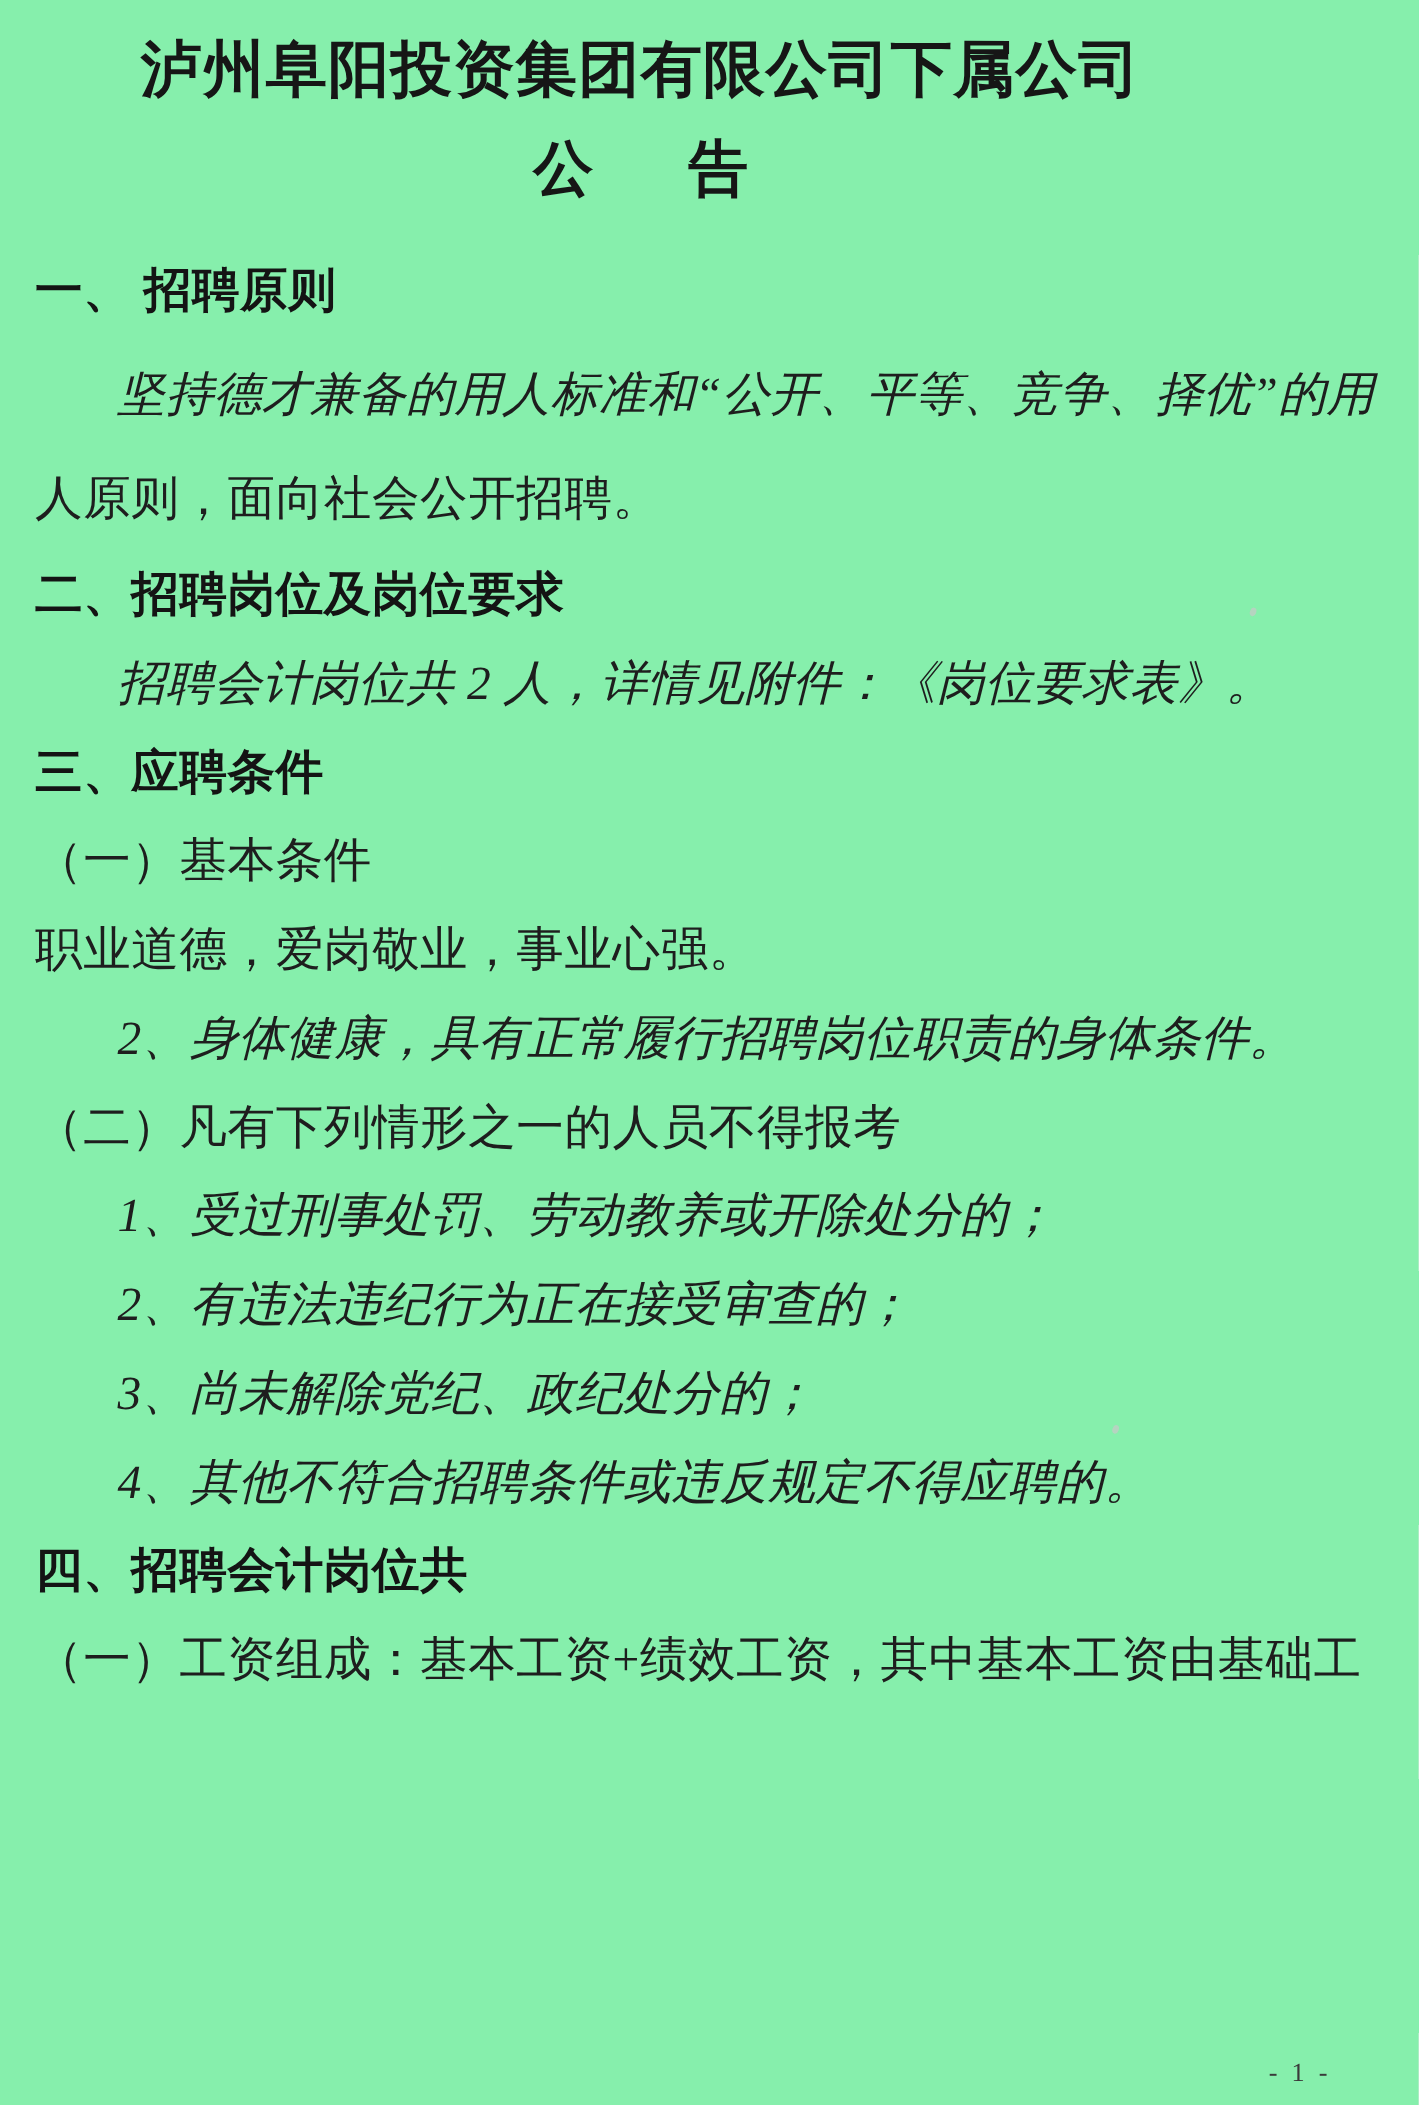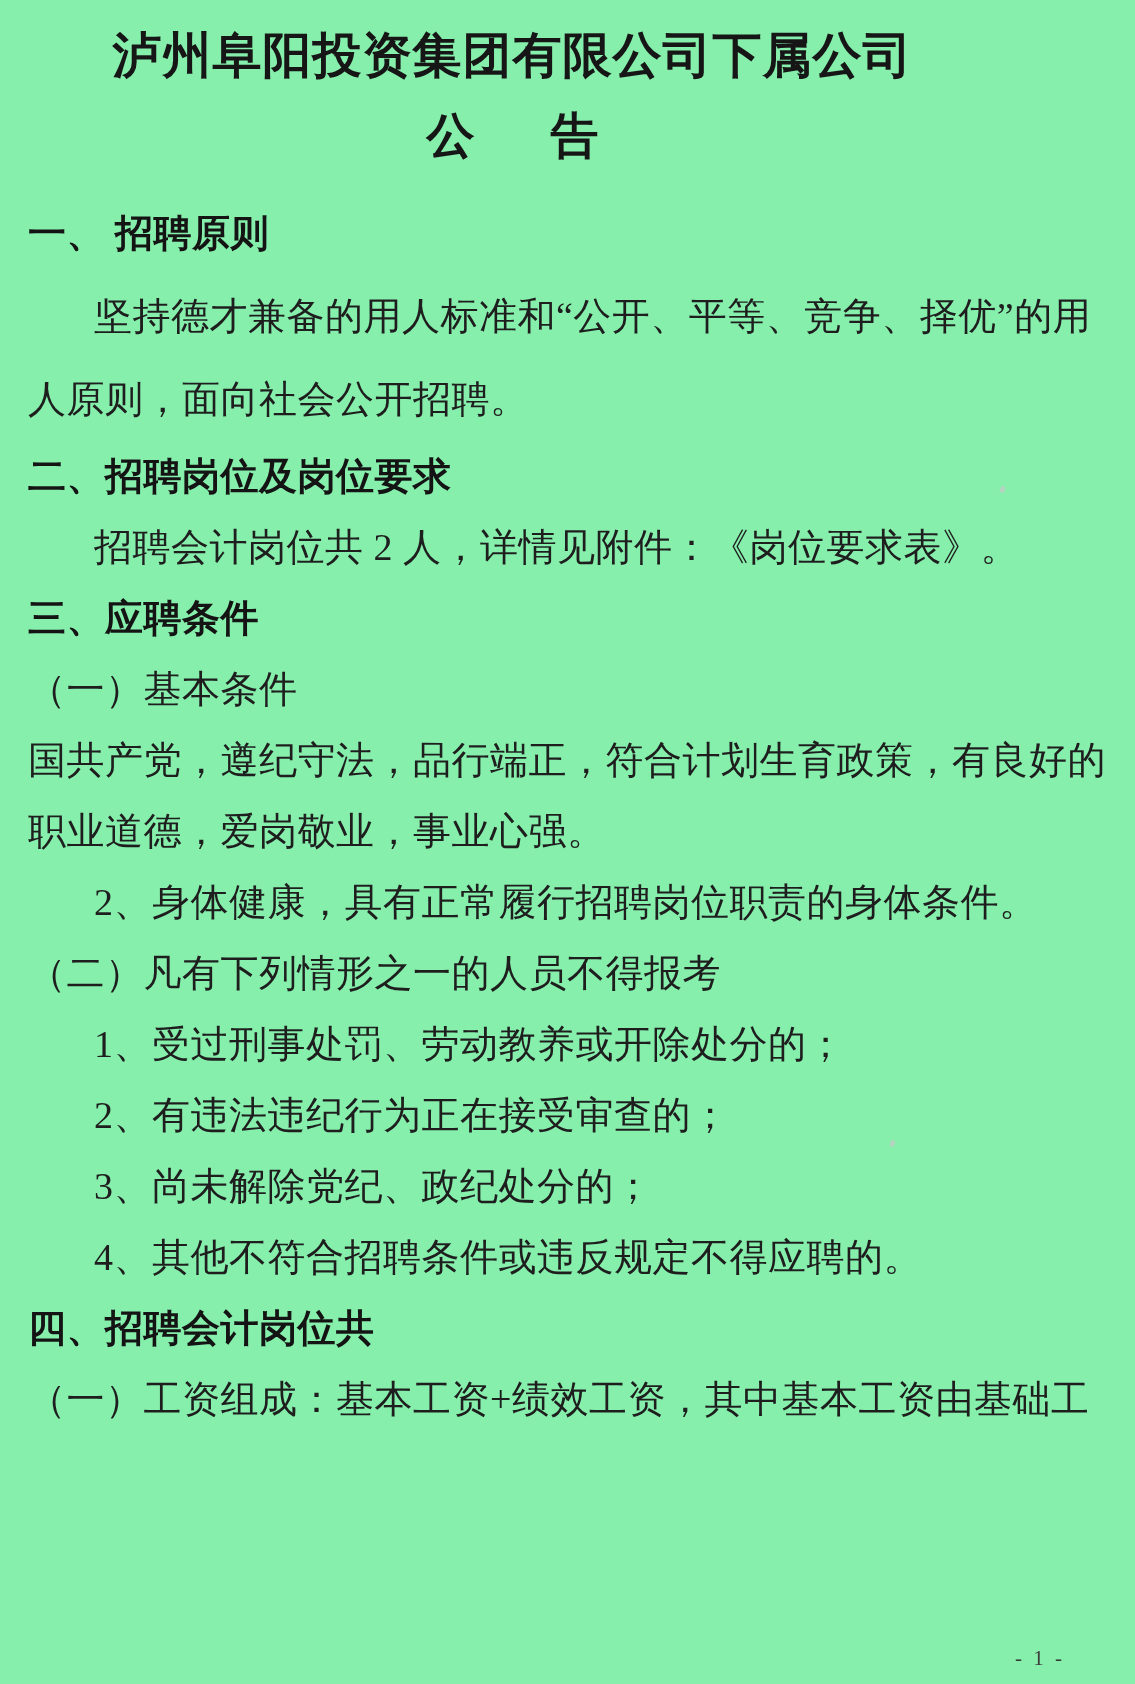--- a/index.html
+++ b/index.html
@@ -34,21 +34,21 @@
     padding-right:4px;
   }
   .ln{
     height:71px;line-height:71px;
     font-size:38px;
     white-space:nowrap;
     letter-spacing:0.5px;
   }
   .ln.lg{height:83px;line-height:83px;}
   .ln.heading{font-weight:700;color:#141414;}
-  .ln.indent{padding-left:66px;}
+  .ln.indent{padding-left:66px;font-style:italic;}
   
   .pageno{
     position:absolute;
     top:1646px;
     right:70px;
     font-size:21px;
     letter-spacing:3px;
     color:#3a3a3a;
   }
   
@@ -74,21 +74,20 @@
   </header>
 
   <main class="body-block">
     <div class="ln heading lg">一、 招聘原则</div>
     <div class="ln lg indent">坚持德才兼备的用人标准和“公开、平等、竞争、择优”的用</div>
     <div class="ln lg">人原则，面向社会公开招聘。</div>
     <div class="ln heading">二、招聘岗位及岗位要求</div>
     <div class="ln indent">招聘会计岗位共 2 人，详情见附件：《岗位要求表》。</div>
     <div class="ln heading">三、应聘条件</div>
     <div class="ln">（一）基本条件</div>
-    <div class="ln">国共产党，遵纪守法，品行端正，符合计划生育政策，有良好的</div>
     <div class="ln">职业道德，爱岗敬业，事业心强。</div>
     <div class="ln indent">2、身体健康，具有正常履行招聘岗位职责的身体条件。</div>
     <div class="ln">（二）凡有下列情形之一的人员不得报考</div>
     <div class="ln indent">1、受过刑事处罚、劳动教养或开除处分的；</div>
     <div class="ln indent">2、有违法违纪行为正在接受审查的；</div>
     <div class="ln indent">3、尚未解除党纪、政纪处分的；</div>
     <div class="ln indent">4、其他不符合招聘条件或违反规定不得应聘的。</div>
     <div class="ln heading">四、招聘会计岗位共</div>
     <div class="ln">（一）工资组成：基本工资+绩效工资，其中基本工资由基础工</div>
   </main>

